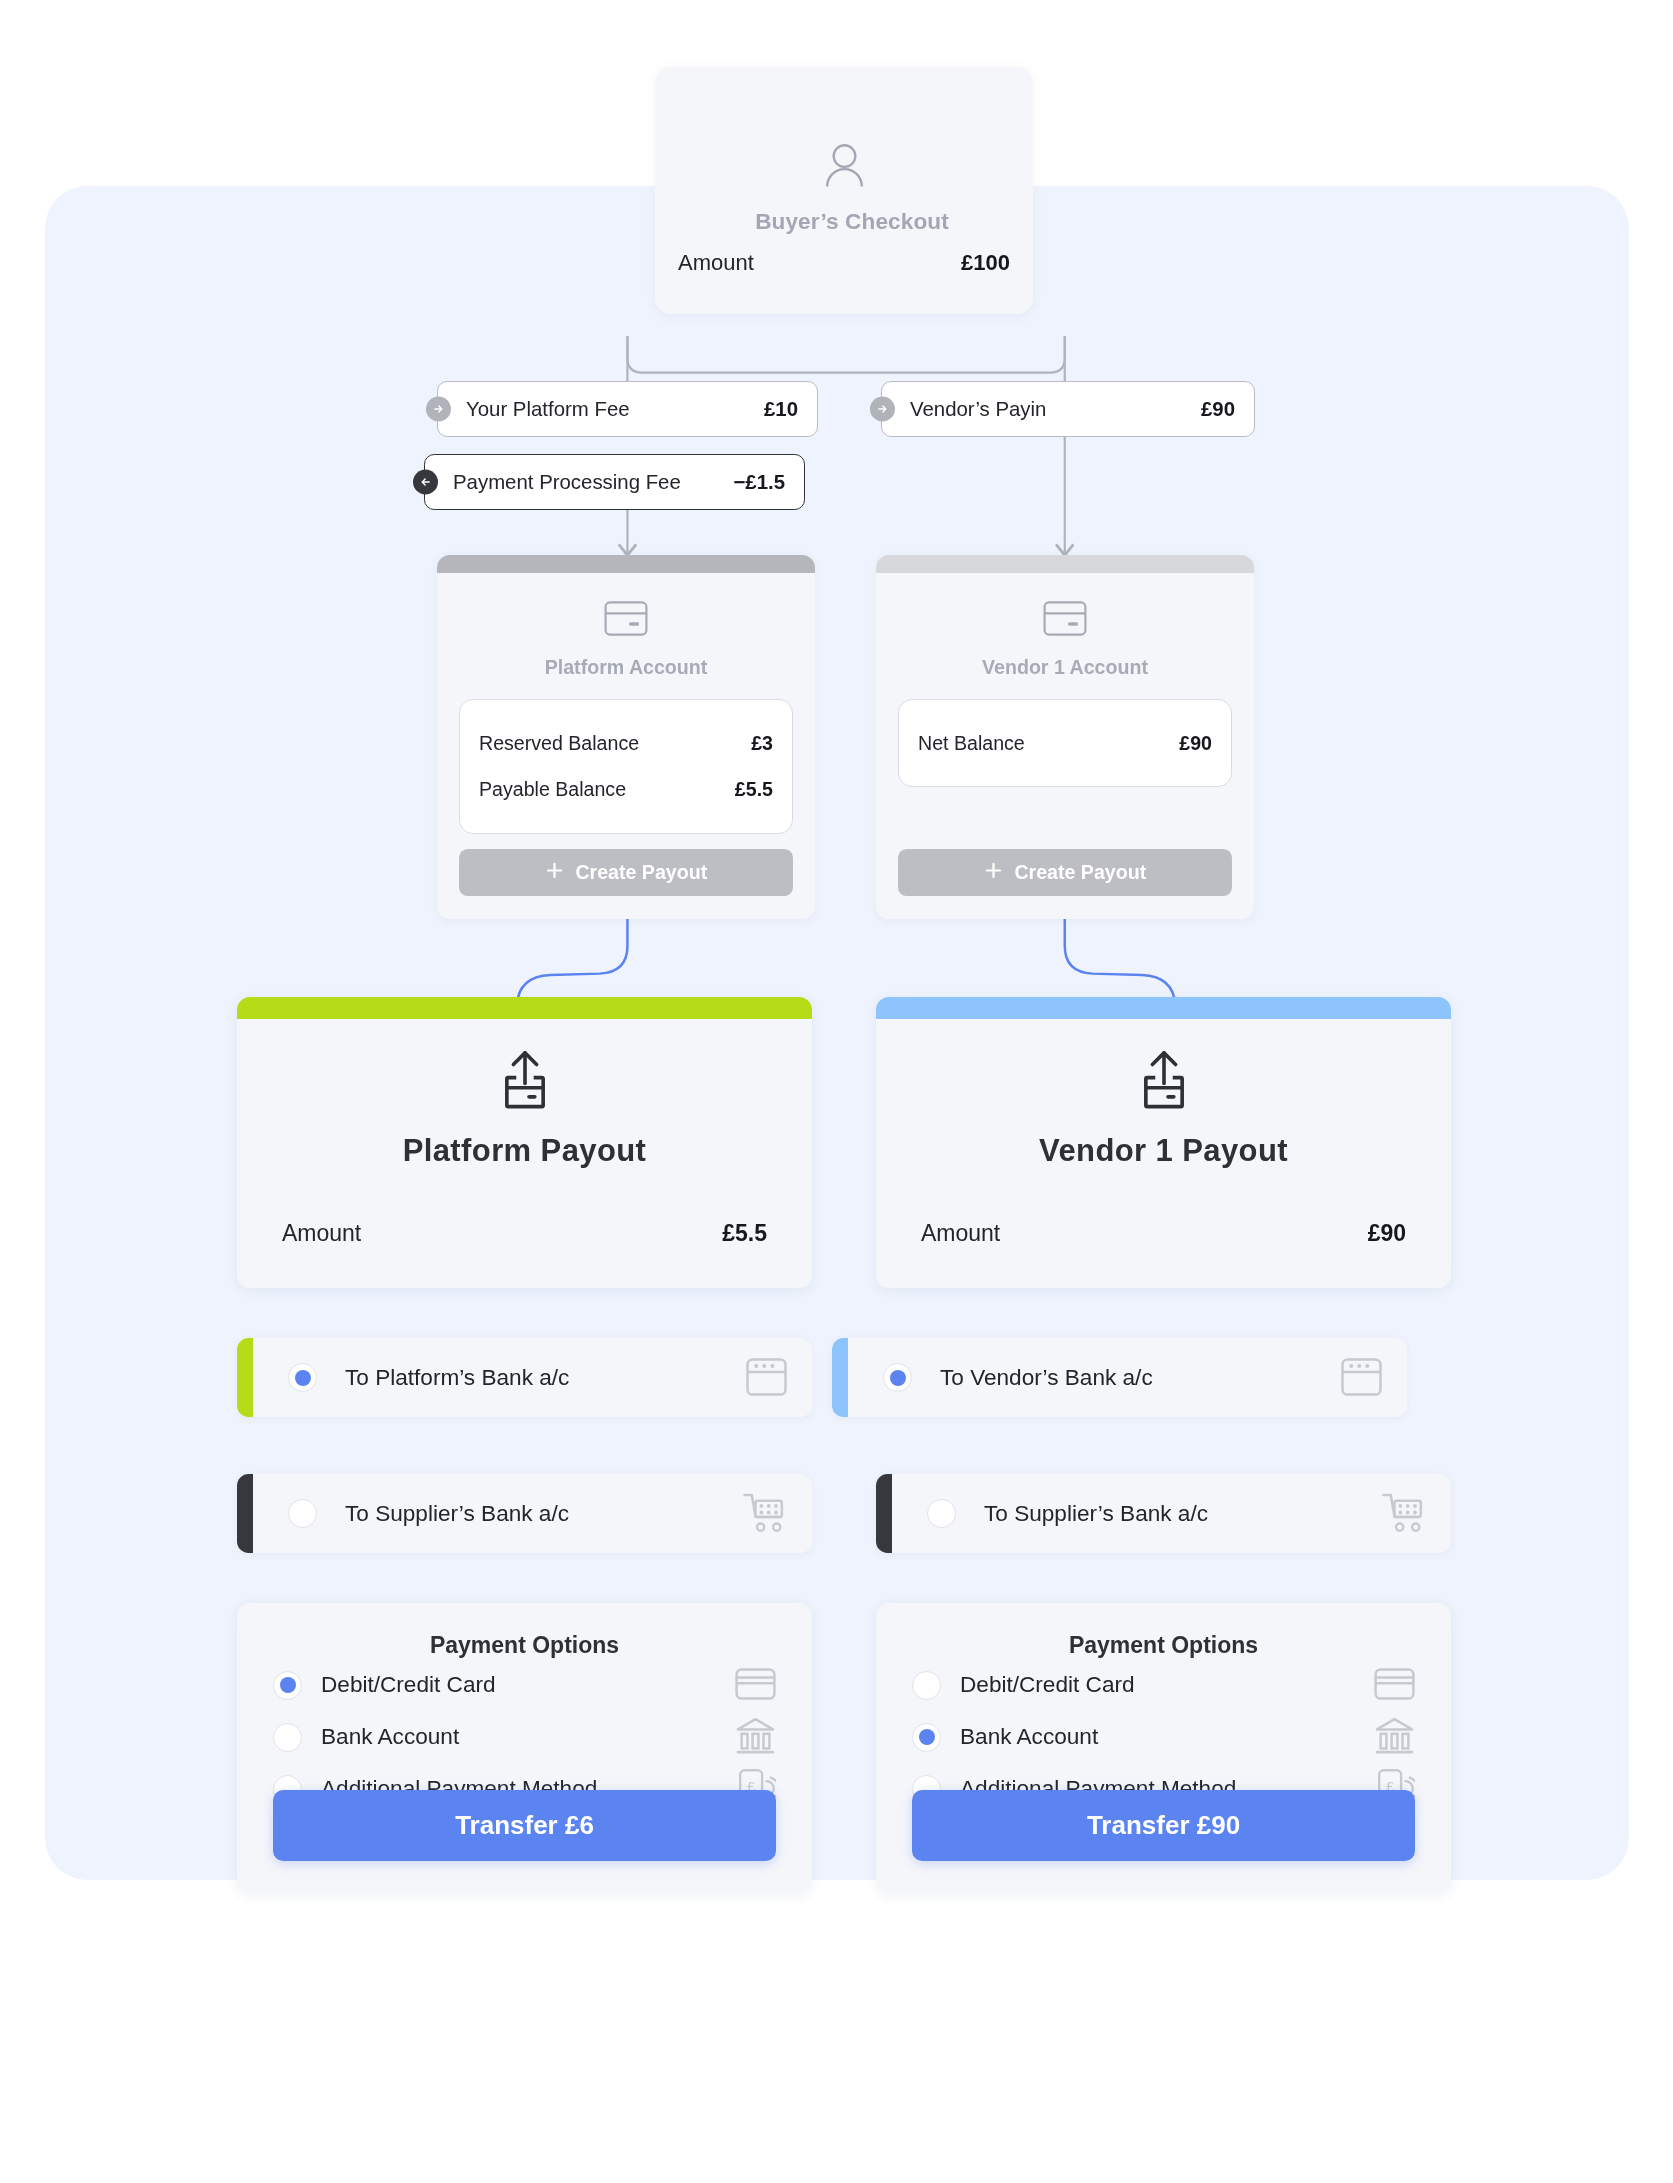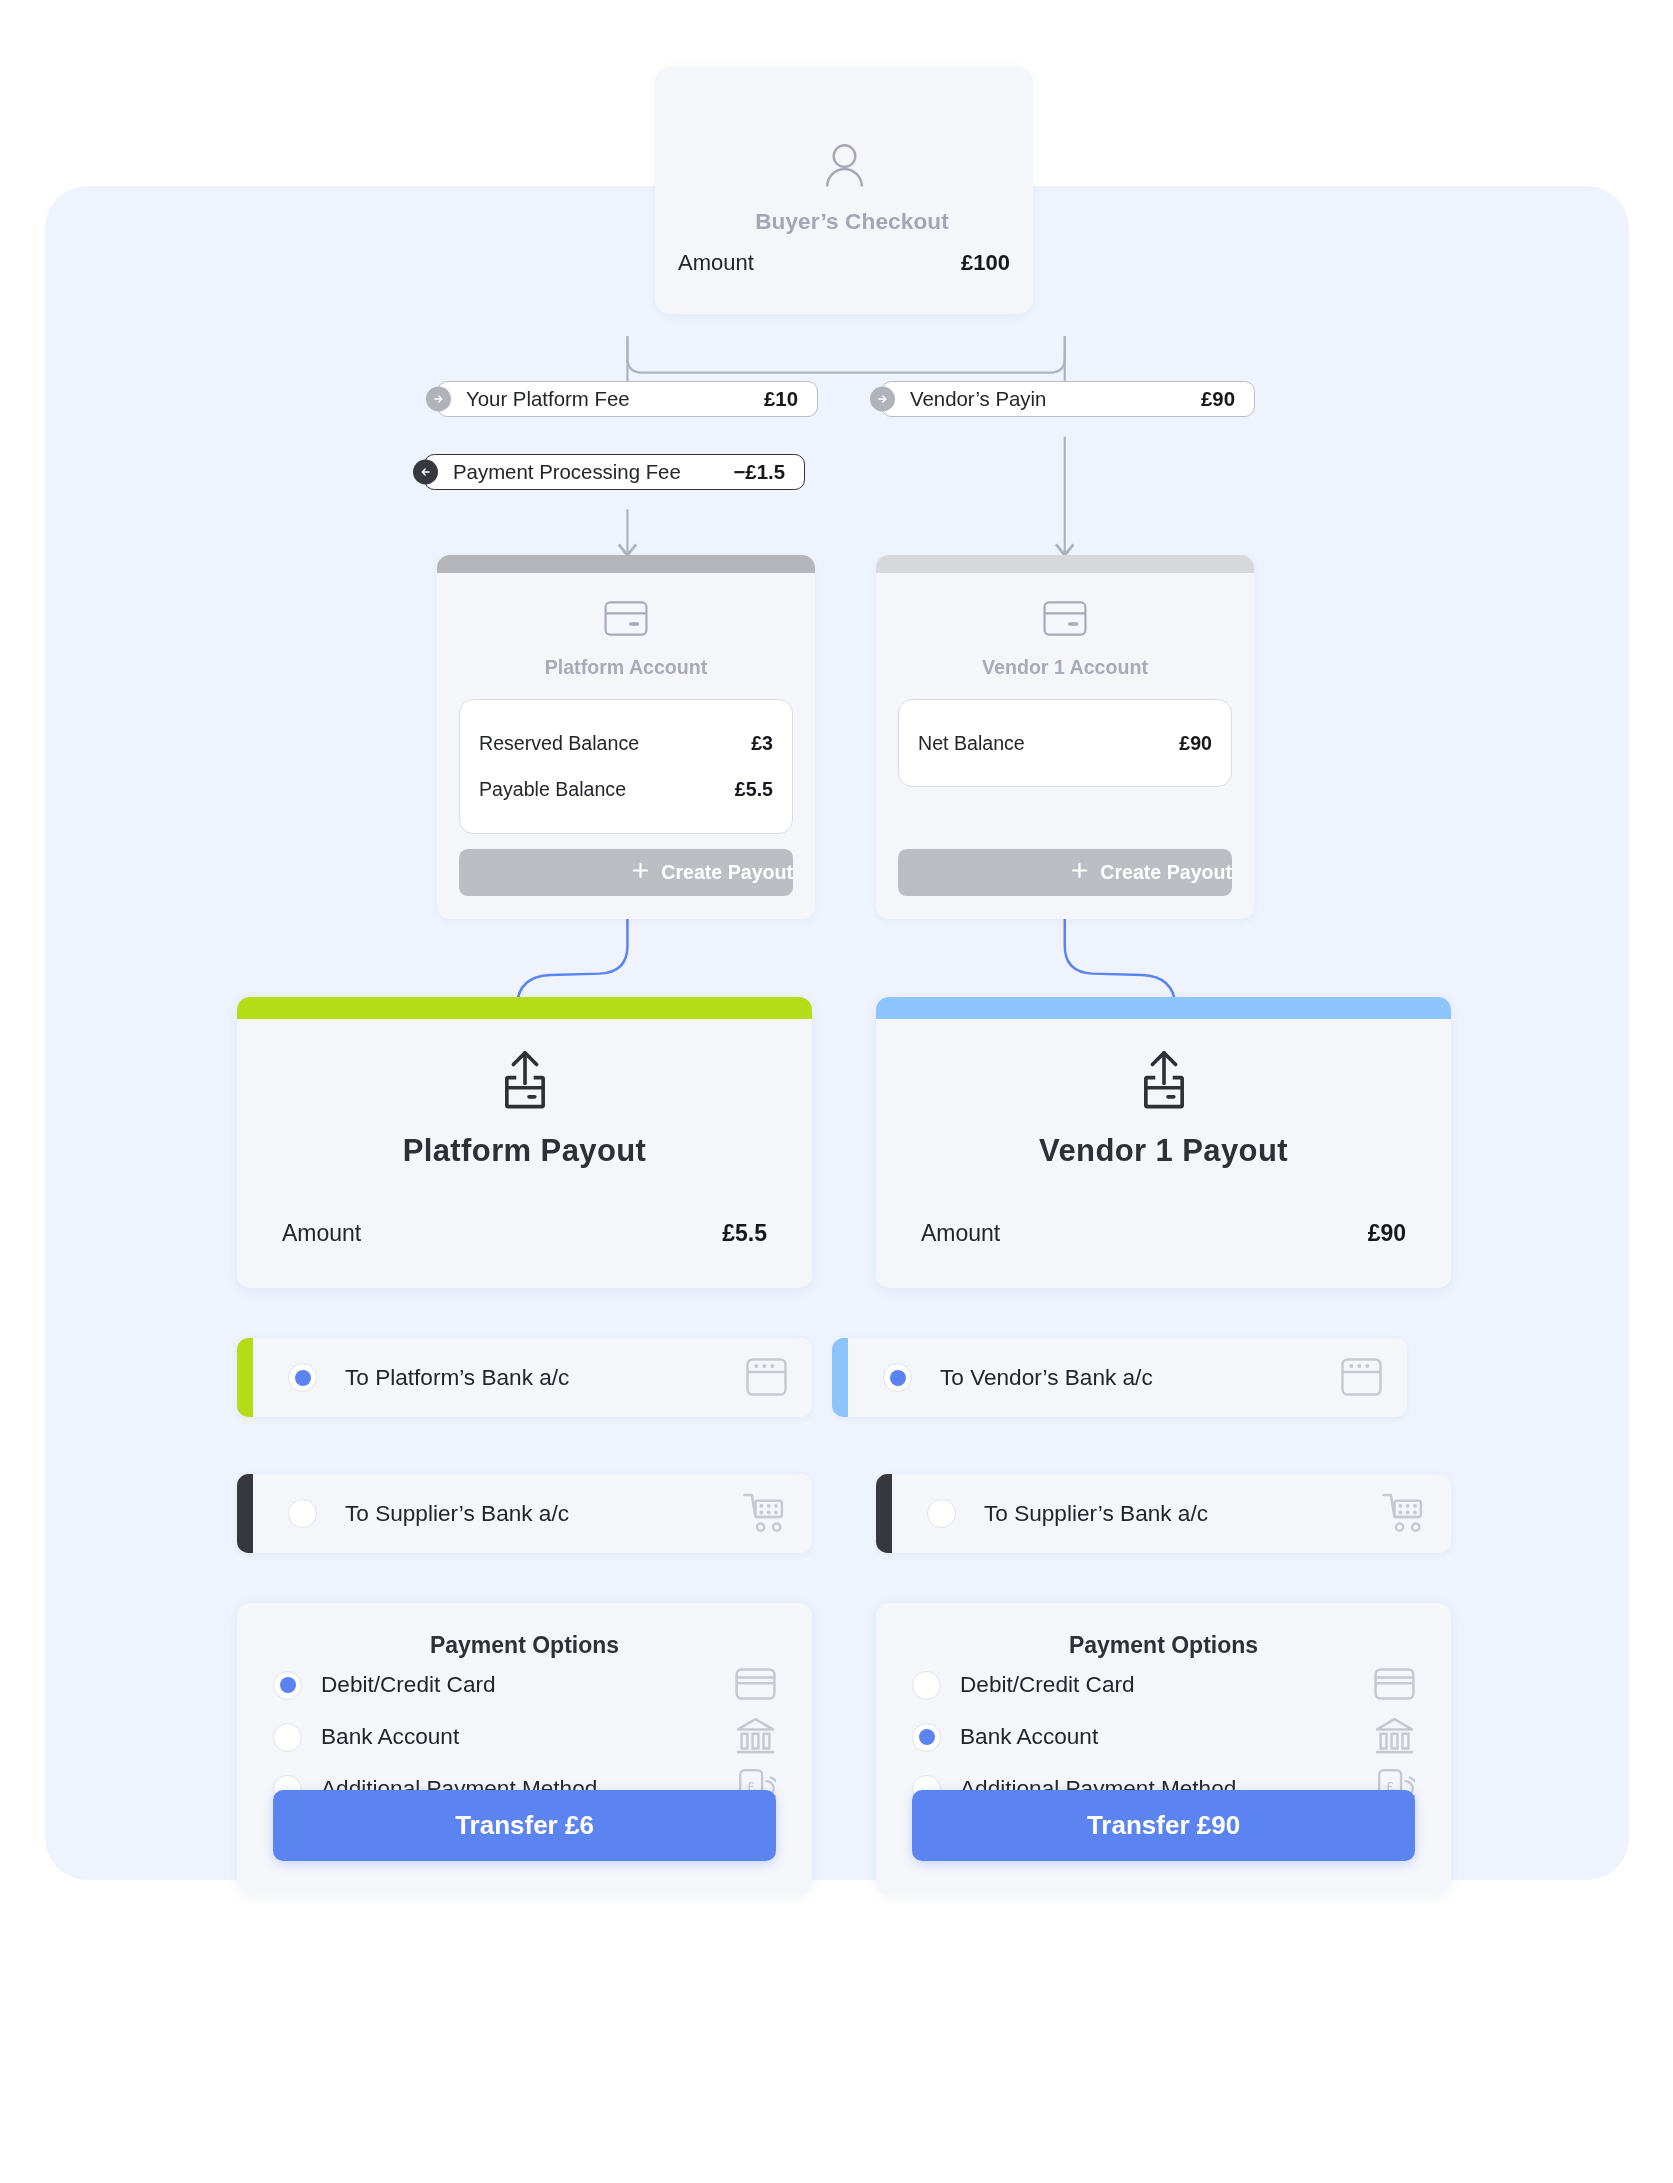--- a/index.html
+++ b/index.html
@@ -52,21 +52,21 @@
     background:#a3a3a3; color:#fff;
     font-family:"Liberation Sans", sans-serif;
     font-size:22px; font-weight:700;
     display:flex; align-items:center; justify-content:center;
     cursor:pointer;
   }
 
   
   .pill {
     position:absolute;
-    height: 36px;
+    height: 56px;
     background:#ffffff;
     border:1.5px solid #b8bbc2;
     border-radius:10.2px;
     display:flex; align-items:center; justify-content:space-between;
     padding: 0 19px 0 28px;
   }
   .pill.dark { border-color:#2f3137; }
   .pill .lbl { font-size:20.4px; color:#23252b; }
   .pill .val { font-size:20.4px; color:#17181d; font-weight:700; }
   .pill-badge {
@@ -101,21 +101,21 @@
     display:flex; justify-content:space-between; align-items:center;
     padding: 11.6px 19px; font-size:19.6px; color:#23252b;
   }
   .bal-row .v { font-weight:700; color:#17181d; }
   .create-btn {
     position:absolute; left:22px; right:22px; bottom:23px;
     height:47px; border:none; border-radius:8.7px;
     background:#bcbec4; color:#fff;
     font-family:"Liberation Sans", sans-serif;
     font-size:19.6px; font-weight:700;
-    display:flex; align-items:center; justify-content:flex-end; gap:11.6px;
+    display:flex; align-items:center; justify-content:center; gap:11.6px;
     cursor:pointer;
   }
 
   
   .payout {
     position:absolute;
     width:575px; height:291px;
     background:#f5f6fa;
     border-radius:13px; overflow:hidden;
     box-shadow: 0 2.2px 11.6px rgba(60,80,130,.07);

